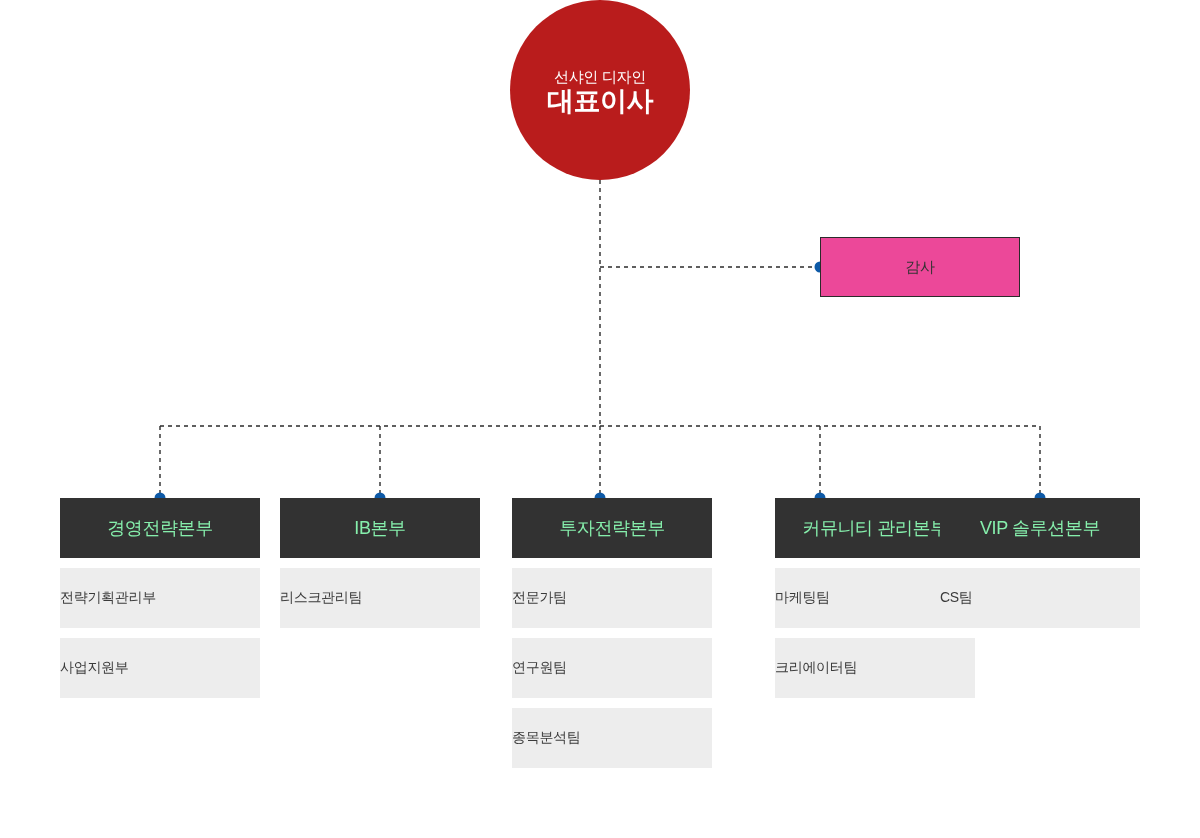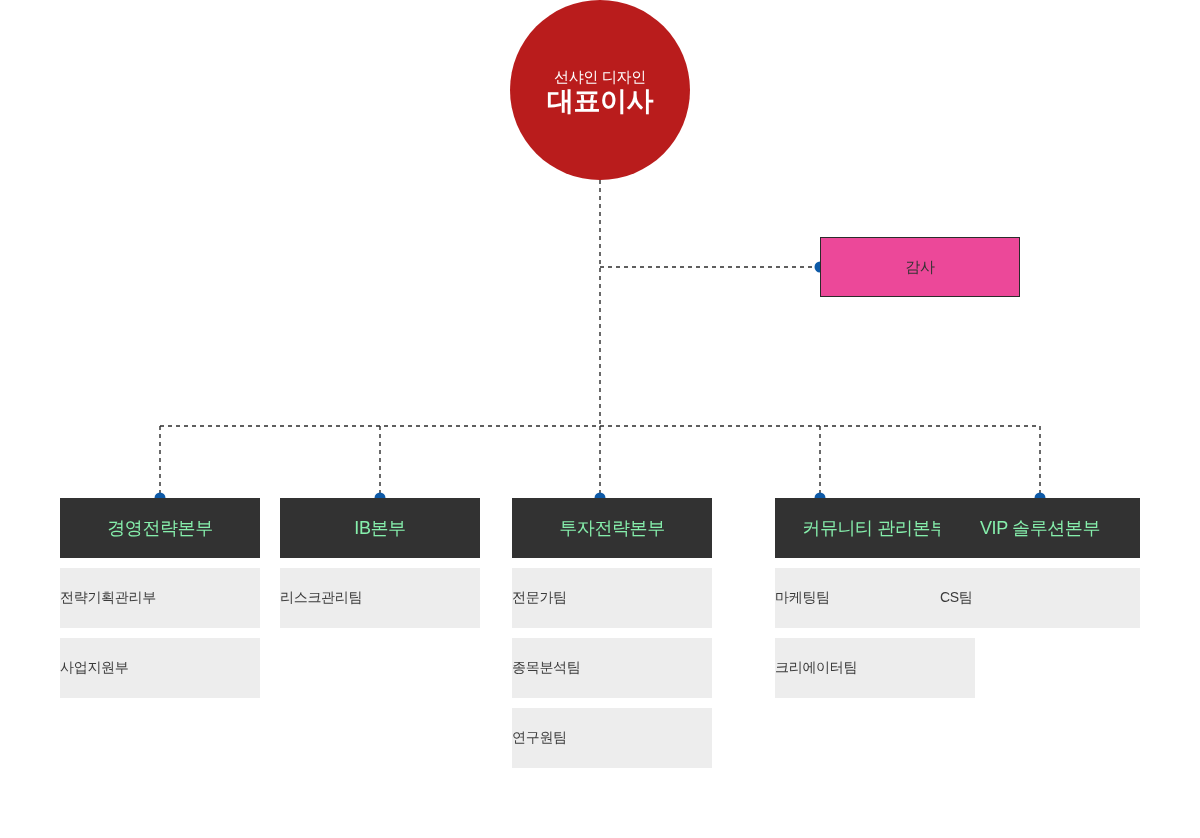--- a/index.html
+++ b/index.html
@@ -188,25 +188,25 @@
   </div>
 
   <div class="column col-3">
     <div class="dept-header">
       <span class="dept-header-label">투자전략본부</span>
     </div>
     <div class="team-cell">
       <span class="team-label">전문가팀</span>
     </div>
     <div class="team-cell">
+      <span class="team-label">연구원팀</span>
+    </div>
+    <div class="team-cell">
       <span class="team-label">종목분석팀</span>
     </div>
-    <div class="team-cell">
-      <span class="team-label">연구원팀</span>
-    </div>
   </div>
 
   <div class="column col-4">
     <div class="dept-header">
       <span class="dept-header-label">커뮤니티 관리본부</span>
     </div>
     <div class="team-cell">
       <span class="team-label">마케팅팀</span>
     </div>
     <div class="team-cell">

